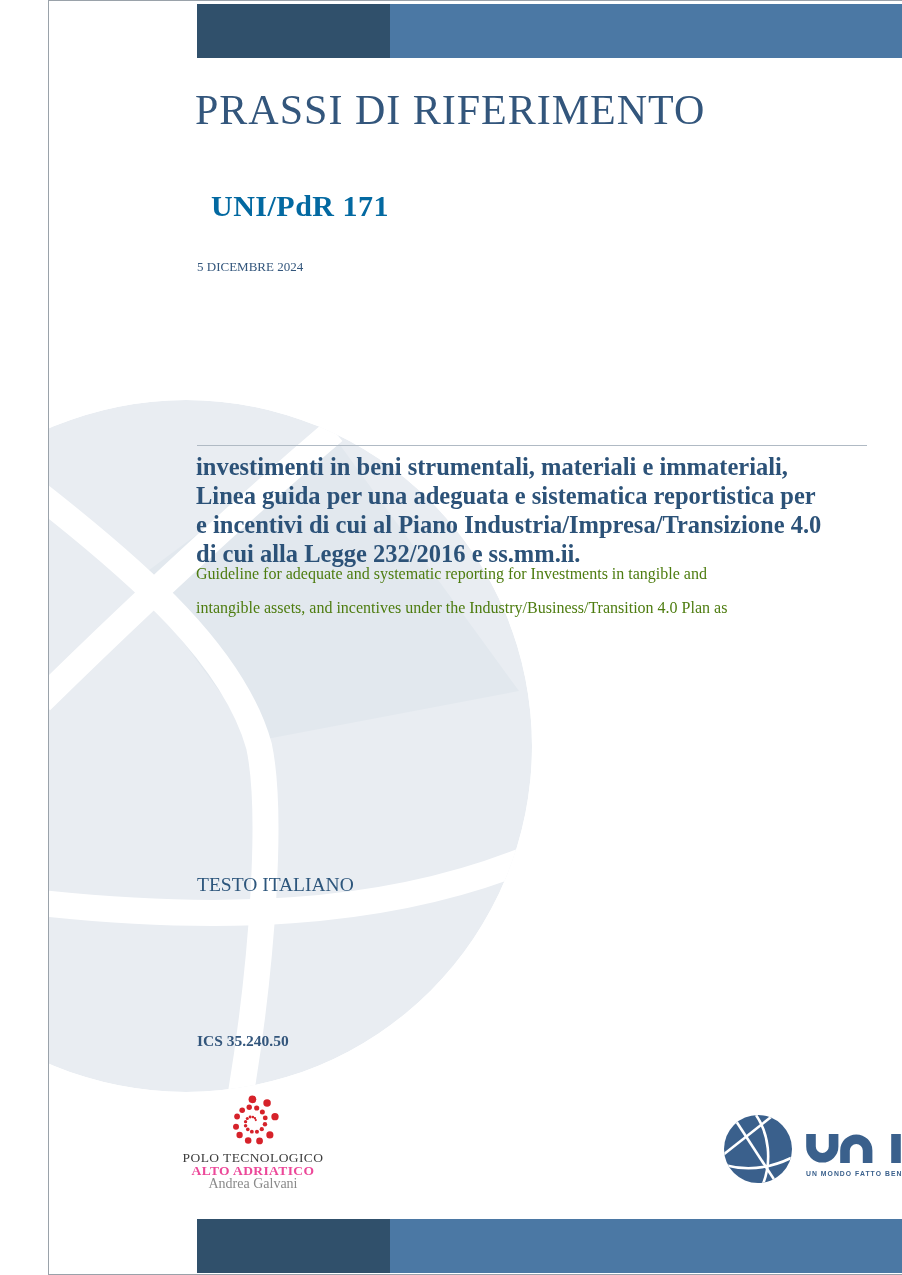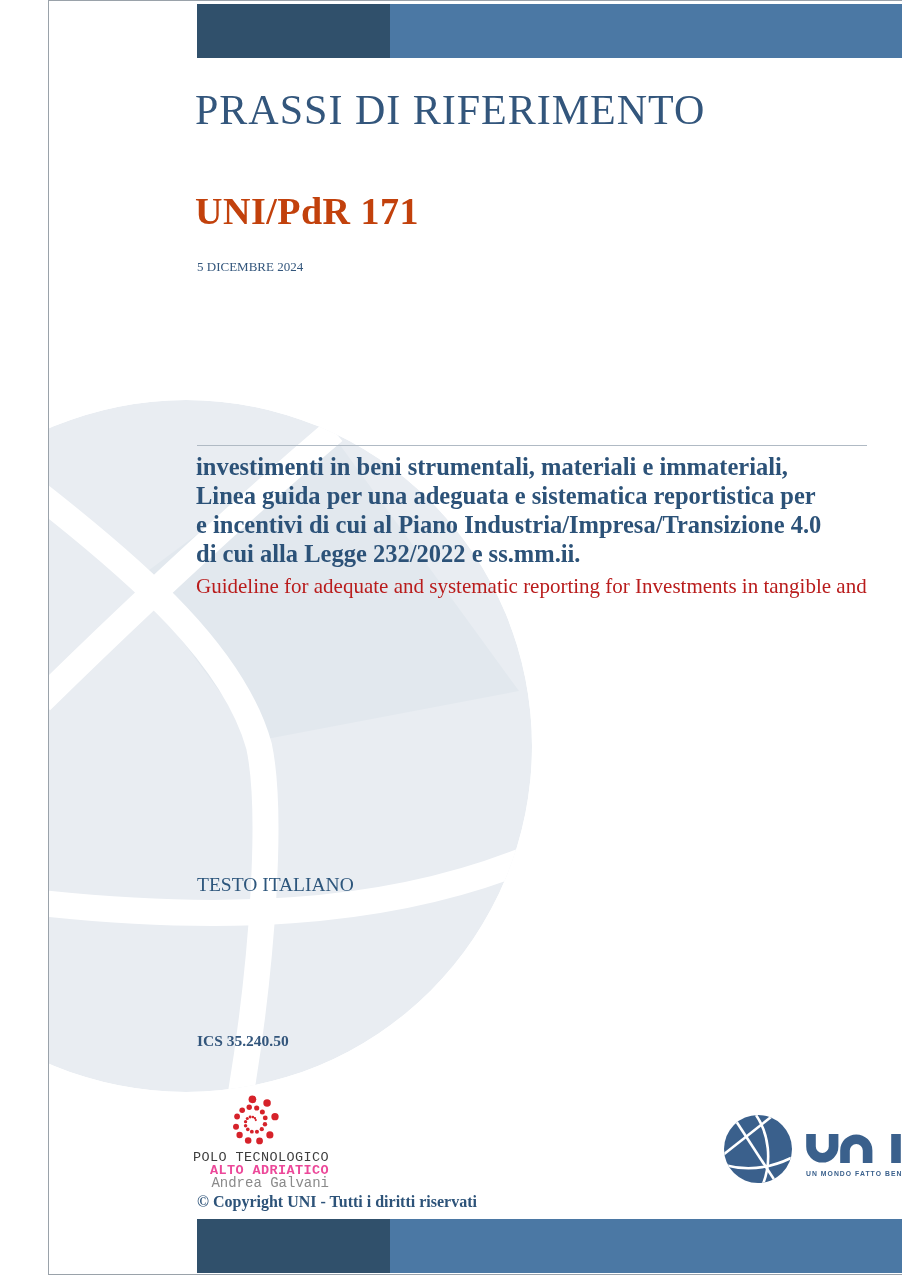--- a/index.html
+++ b/index.html
@@ -20,57 +20,57 @@
   .top-light{left:341px;top:3px;width:560px;height:54px;}
   .bot-dark{left:148px;bottom:1px;width:193px;height:54px;}
   .bot-light{left:341px;bottom:1px;width:560px;height:54px;}
   .bg-art{position:absolute;left:0;top:0;width:902px;height:1275px;}
   .kicker{
     position:absolute;left:146px;top:86px;
     font-size:42px;line-height:1.1;letter-spacing:1px;
     color:#33567c;white-space:nowrap;
   }
   .docnum{
-    position:absolute;left:146px;top:188px;
-    font-size:38px;font-weight:bold;letter-spacing:0.5px;
-    color:#c2410c;white-space:nowrap;
+    position:absolute;left:162px;top:188px;
+    font-size:30px;font-weight:bold;letter-spacing:0.5px;
+    color:#0369a1;white-space:nowrap;
   }
   .pubdate{
     position:absolute;left:148px;top:258px;
     font-size:13px;color:#33567c;white-space:nowrap;
   }
   .divider{
     position:absolute;left:148px;top:444px;width:670px;height:1px;
     background:#b0bac4;
   }
   .title-it{
     position:absolute;left:147px;top:451px;
     font-size:24.5px;font-weight:bold;line-height:29px;
     color:#2c5278;white-space:nowrap;
   }
   .title-en{
-    position:absolute;left:147px;top:568px;
-    font-size:21px;line-height:34px;
-    color:#b91c1c;white-space:nowrap;
+    position:absolute;left:147px;top:556px;
+    font-size:16px;line-height:34px;
+    color:#4d7c0f;white-space:nowrap;
   }
   .lang-label{
     position:absolute;left:148px;top:873px;
     font-size:19.5px;font-weight:normal;color:#2d567c;white-space:nowrap;
   }
   .ics{
     position:absolute;left:148px;top:1031px;
     font-size:15.5px;font-weight:700;color:#33567c;white-space:nowrap;
   }
   .copyright{
     position:absolute;left:148px;top:1192px;
     font-size:16px;font-weight:600;color:#2d5379;white-space:nowrap;
   }
   .polo{
     position:absolute;left:128px;top:1094px;width:152px;
-    text-align:right;font-family:Liberation Mono, monospace;
+    text-align:center;font-family:Liberation Serif, serif;
   }
   .polo .spiral{display:block;margin:0 auto 2px auto;}
   .polo .l1{font-size:13.5px;color:#3d3d3d;letter-spacing:0.4px;line-height:13px;}
   .polo .l2{font-size:13.5px;font-weight:bold;color:#ec4899;letter-spacing:0.4px;line-height:14px;}
   .polo .l3{font-size:14px;color:#8a8a8a;line-height:11px;}
   .uni-logo{position:absolute;left:0;top:0;width:902px;height:1275px;pointer-events:none;}
   .uni-tagline{
     position:absolute;left:757px;top:1169px;
     font-family:"Liberation Sans", sans-serif;
     font-size:6.8px;font-weight:bold;letter-spacing:1.05px;
@@ -103,25 +103,26 @@
   <div class="kicker">PRASSI DI RIFERIMENTO</div>
   <div class="docnum">UNI/PdR 171</div>
   <div class="pubdate">5 DICEMBRE 2024</div>
 
   <div class="divider"></div>
 
   <div class="title-it">
     <div>investimenti in beni strumentali, materiali e immateriali,</div>
     <div>Linea guida per una adeguata e sistematica reportistica per</div>
     <div>e incentivi di cui al Piano Industria/Impresa/Transizione 4.0</div>
-    <div>di cui alla Legge 232/2022 e ss.mm.ii.</div>
+    <div>di cui alla Legge 232/2016 e ss.mm.ii.</div>
   </div>
 
   <div class="title-en">
     <div>Guideline for adequate and systematic reporting for Investments in tangible and</div>
+    <div>intangible assets, and incentives under the Industry/Business/Transition 4.0 Plan as</div>
   </div>
 
   <div class="lang-label">TESTO ITALIANO</div>
   <div class="ics">ICS 35.240.50</div>
 
   <div class="polo">
     <svg class="spiral" width="56" height="54" viewBox="0 0 56 56" xmlns="http://www.w3.org/2000/svg">
       <g fill="#d6222a">
         <circle cx="30.9" cy="26.0" r="1.1"></circle>
           <circle cx="30.0" cy="24.1" r="1.2"></circle>
@@ -170,18 +171,17 @@
       <path d="M 675,1164 Q 709,1173 742,1157"></path>
     </g>
     <g fill="none" stroke="#3a608c" stroke-width="9.6">
       <path d="M 762,1133 v 12.5 a 11.3,11.3 0 0 0 22.6,0 v -12.5"></path>
       <path d="M 796,1162 v -12.5 a 11.3,11.3 0 0 1 22.6,0 v 12.5"></path>
       <path d="M 847,1133 v 29"></path>
     </g>
   </svg>
   <div class="uni-tagline">UN MONDO FATTO BENE</div>
 
-  <div class="copyright">© Copyright UNI - Tutti i diritti riservati</div>
 
   <div class="bar dark bot-dark"></div>
   <div class="bar light bot-light"></div>
 
 </div>
 
 </body></html>

